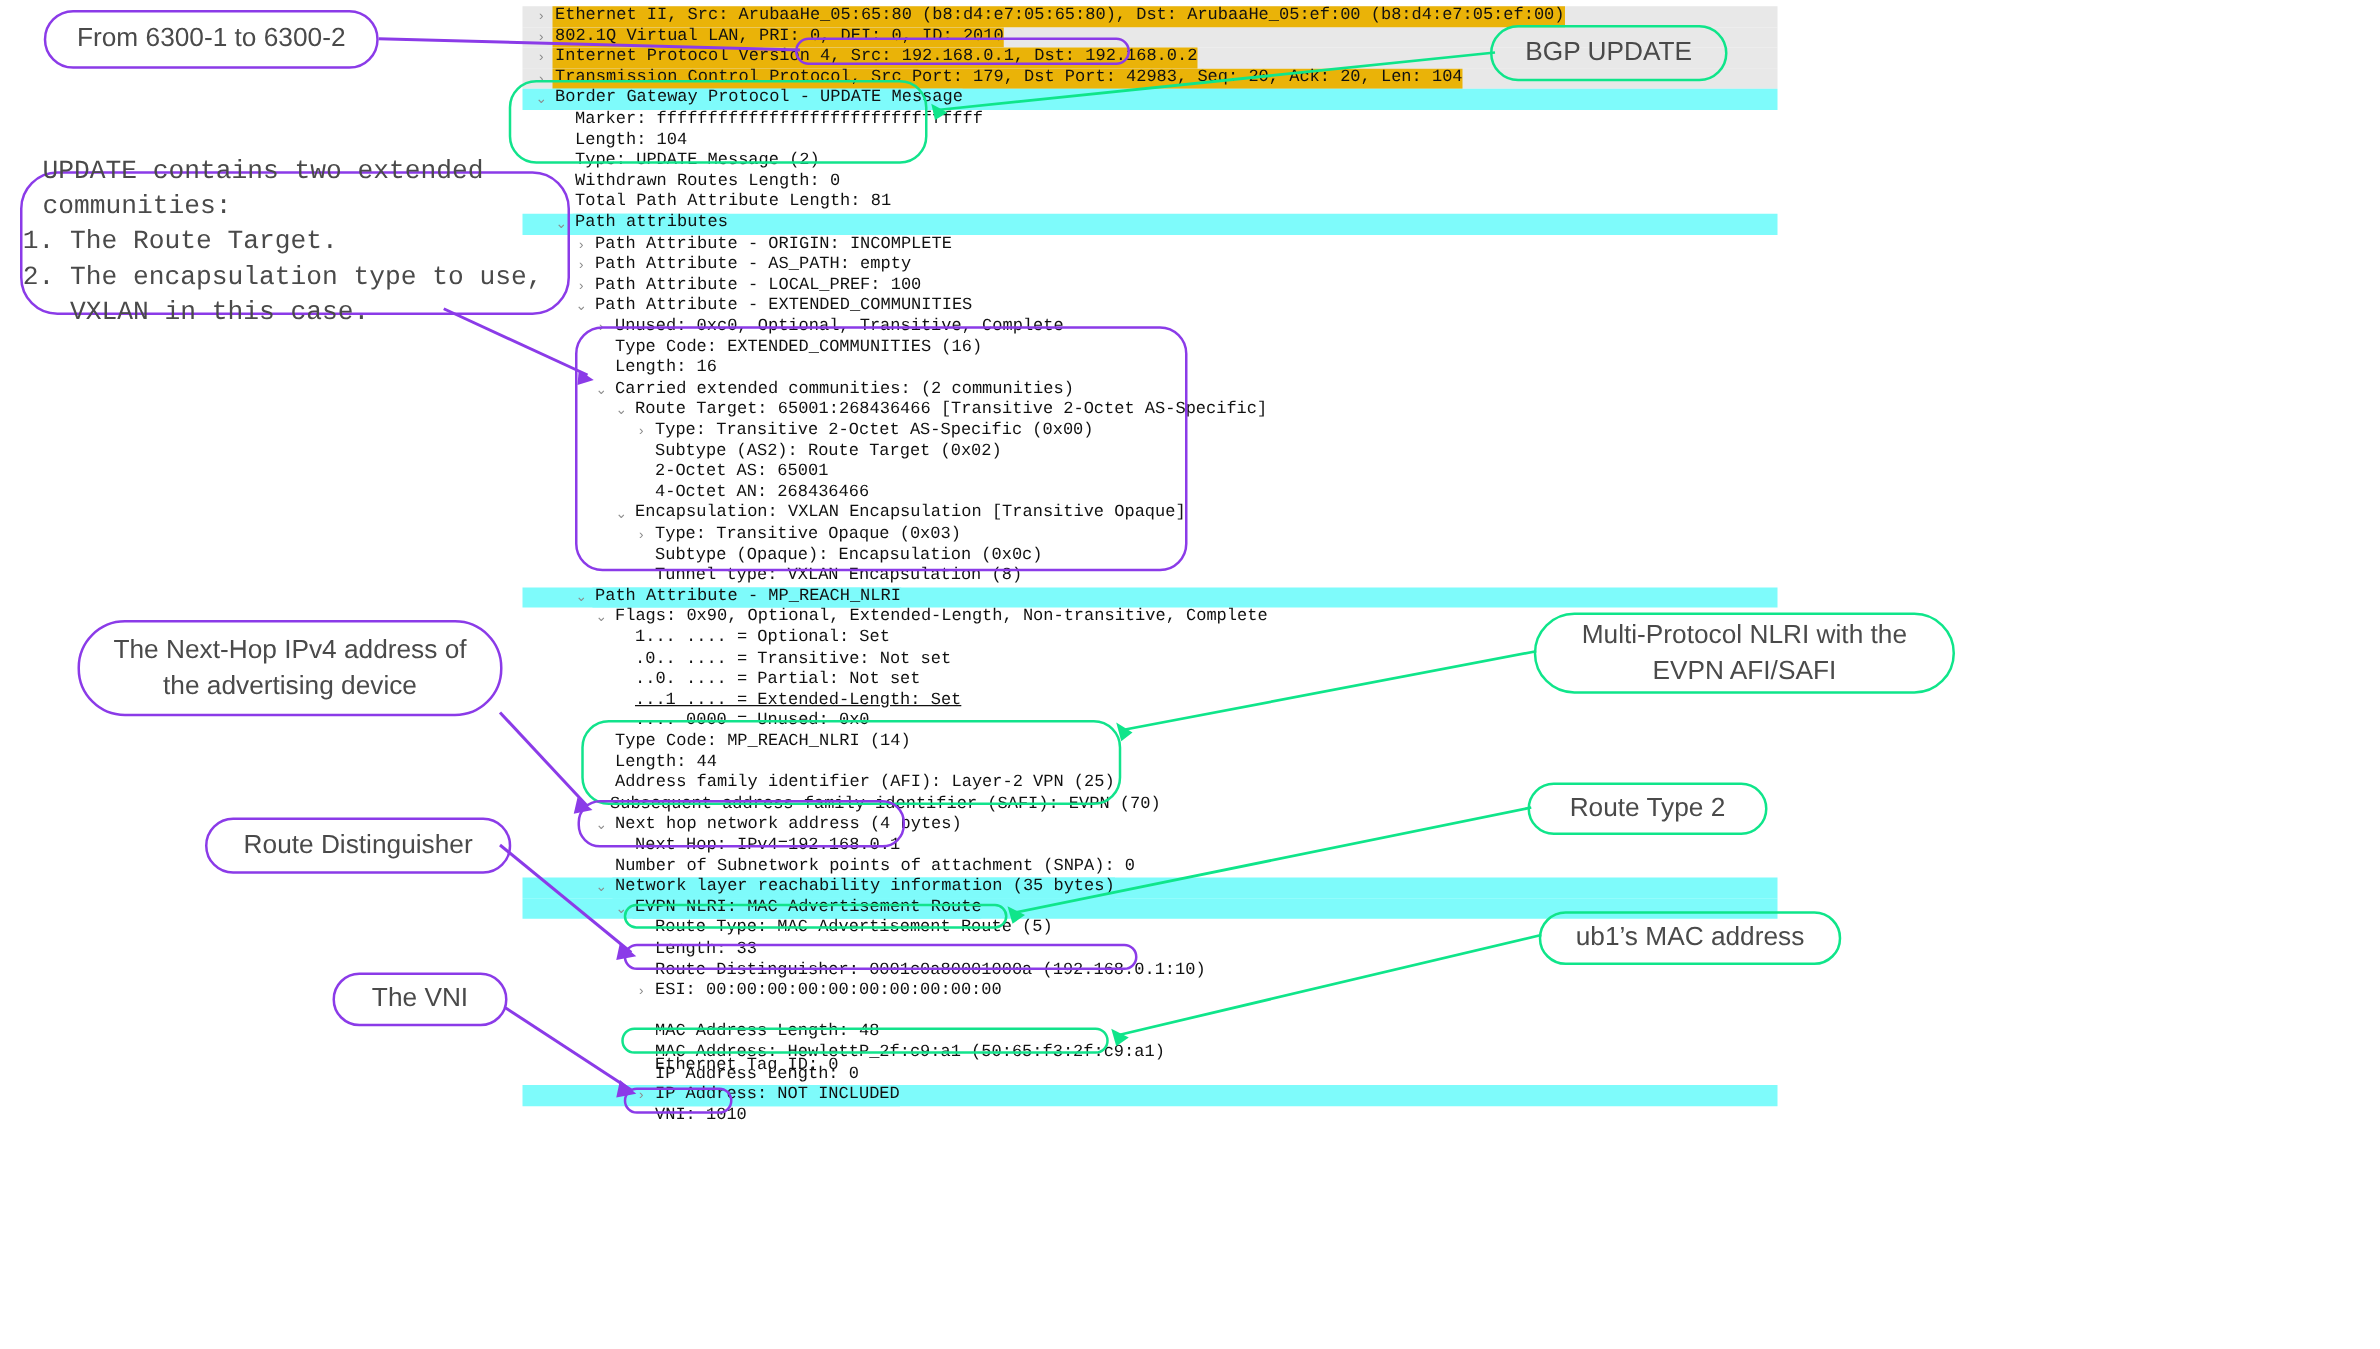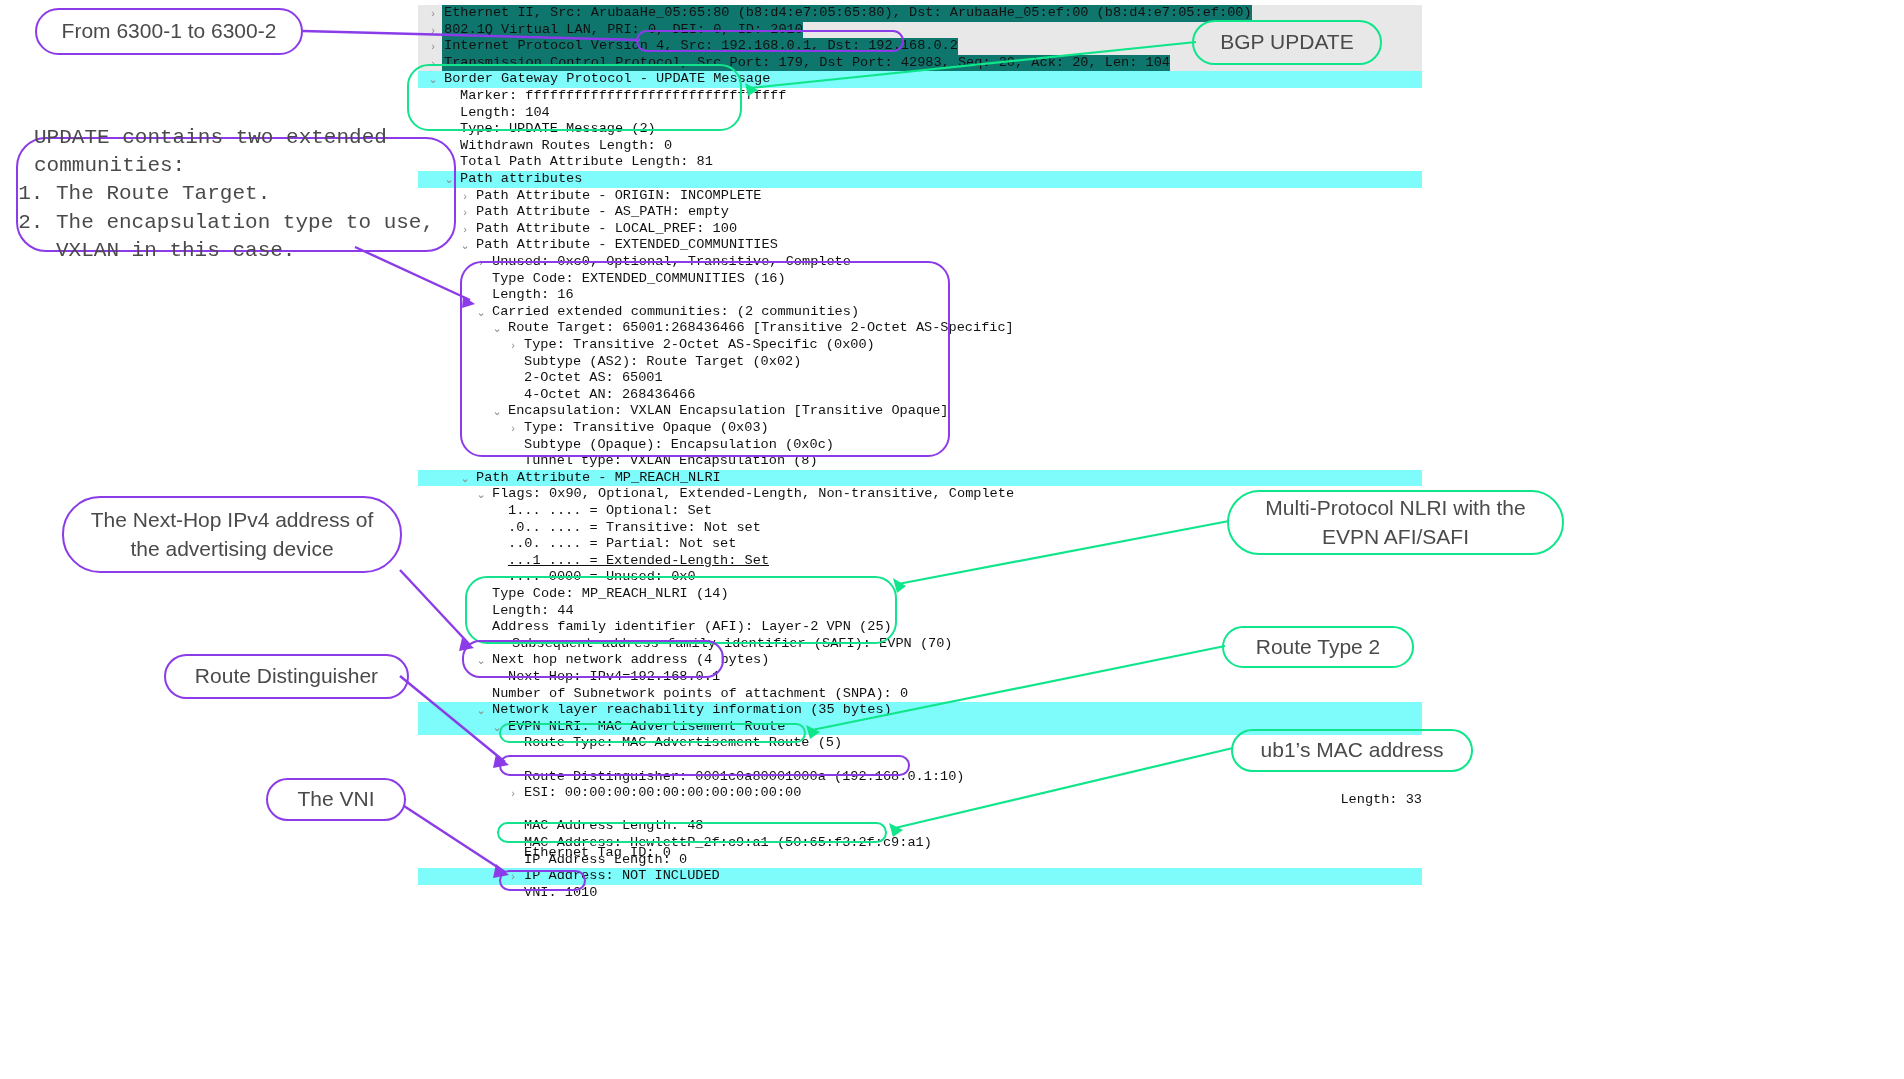--- a/index.html
+++ b/index.html
@@ -8,21 +8,21 @@
 
   
   #packet-tree{position:absolute;left:418px;top:0;width:1004px;height:1079px;}
   .row{position:relative;height:16.6px;line-height:16.6px;white-space:pre;
        font-family:"Liberation Mono","DejaVu Sans Mono",monospace;
        font-size:13.6px;color:#111111;}
   .row .txt{display:inline-block;padding-left:2px;}
   .row.sel{background:#7efbfb;}
   .row.sel .txt{background:#7efbfb;}
   .row.grey{background:#e8e8e8;}
-  .row.grey .txt{background:#0f766e;}
+  .row.grey .txt{background:#eab308;}
   .row.sel .full,.row.grey .full{position:absolute;left:0;top:0;height:16.6px;width:1004px;z-index:-1;}
   .row.sel .full{background:#7efbfb;}
   .row.grey .full{background:#e8e8e8;}
   .tw{position:absolute;width:14px;text-align:center;color:#8a8a8a;font-size:11px;
       font-family:"Liberation Sans",sans-serif;}
 
   
   .callout{position:absolute;box-sizing:border-box;display:flex;align-items:center;
            justify-content:center;text-align:center;border-radius:38px;
            background:transparent;color:#4a4a4a;font-size:21px;line-height:1.34;
@@ -76,28 +76,28 @@
     <div class="row sel" style="position: absolute; left: 0px; top: 469.8px; width: 1004px;"><span class="full"></span><span class="tw" style="left: 40px; top: 0px;">⌄</span><span class="txt" style="margin-left: 56px;">Path Attribute - MP_REACH_NLRI</span></div>
     <div class="row" style="position: absolute; left: 0px; top: 486.4px; width: 1004px;"><span class="tw" style="left: 56px; top: 0px;">⌄</span><span class="txt" style="margin-left: 72px;">Flags: 0x90, Optional, Extended-Length, Non-transitive, Complete</span></div>
     <div class="row" style="position: absolute; left: 0px; top: 503px; width: 1004px;"><span class="txt" style="margin-left: 88px;">1... .... = Optional: Set</span></div>
     <div class="row" style="position: absolute; left: 0px; top: 519.6px; width: 1004px;"><span class="txt" style="margin-left: 88px;">.0.. .... = Transitive: Not set</span></div>
     <div class="row" style="position: absolute; left: 0px; top: 536.2px; width: 1004px;"><span class="txt" style="margin-left: 88px;">..0. .... = Partial: Not set</span></div>
     <div class="row" style="position: absolute; left: 0px; top: 552.8px; width: 1004px;"><span class="txt" style="margin-left: 88px; text-decoration: underline;">...1 .... = Extended-Length: Set</span></div>
     <div class="row" style="position: absolute; left: 0px; top: 569.4px; width: 1004px;"><span class="txt" style="margin-left: 88px;">.... 0000 = Unused: 0x0</span></div>
     <div class="row" style="position: absolute; left: 0px; top: 586px; width: 1004px;"><span class="txt" style="margin-left: 72px;">Type Code: MP_REACH_NLRI (14)</span></div>
     <div class="row" style="position: absolute; left: 0px; top: 602.6px; width: 1004px;"><span class="txt" style="margin-left: 72px;">Length: 44</span></div>
     <div class="row" style="position: absolute; left: 0px; top: 619.2px; width: 1004px;"><span class="txt" style="margin-left: 72px;">Address family identifier (AFI): Layer-2 VPN (25)</span></div>
-    <div class="row" style="position: absolute; left: 0px; top: 635.8px; width: 1004px;"><span class="txt" style="margin-left: 92px;">Subsequent address family identifier (SAFI): EVPN (70)</span></div>
+    <div class="row" style="position: absolute; left: 0px; top: 635.8px; width: 1004px;"><span class="txt" style="margin-left: 68px;">Subsequent address family identifier (SAFI): EVPN (70)</span></div>
     <div class="row" style="position: absolute; left: 0px; top: 652.4px; width: 1004px;"><span class="tw" style="left: 56px; top: 0px;">⌄</span><span class="txt" style="margin-left: 72px;">Next hop network address (4 bytes)</span></div>
     <div class="row" style="position: absolute; left: 0px; top: 669px; width: 1004px;"><span class="txt" style="margin-left: 88px;">Next Hop: IPv4=192.168.0.1</span></div>
     <div class="row" style="position: absolute; left: 0px; top: 685.6px; width: 1004px;"><span class="txt" style="margin-left: 72px;">Number of Subnetwork points of attachment (SNPA): 0</span></div>
     <div class="row sel" style="position: absolute; left: 0px; top: 702.2px; width: 1004px;"><span class="full"></span><span class="tw" style="left: 56px; top: 0px;">⌄</span><span class="txt" style="margin-left: 72px;">Network layer reachability information (35 bytes)</span></div>
     <div class="row sel" style="position: absolute; left: 0px; top: 718.8px; width: 1004px;"><span class="full"></span><span class="tw" style="left: 72px; top: 0px;">⌄</span><span class="txt" style="margin-left: 88px;">EVPN NLRI: MAC Advertisement Route</span></div>
     <div class="row" style="position: absolute; left: 0px; top: 735.4px; width: 1004px;"><span class="txt" style="margin-left: 104px;">Route Type: MAC Advertisement Route (5)</span></div>
-    <div class="row" style="position: absolute; left: 0px; top: 792px; width: 1004px; text-align: right;"><span class="txt" style="margin-left: 104px;">Length: 33</span></div>
+    <div class="row" style="position: absolute; left: 0px; top: 752px; width: 1004px;"><span class="txt" style="margin-left: 104px;">Length: 33</span></div>
     <div class="row" style="position: absolute; left: 0px; top: 768.6px; width: 1004px;"><span class="txt" style="margin-left: 104px;">Route Distinguisher: 0001c0a80001000a (192.168.0.1:10)</span></div>
     <div class="row" style="position: absolute; left: 0px; top: 785.2px; width: 1004px;"><span class="tw" style="left: 88px; top: 0px;">›</span><span class="txt" style="margin-left: 104px;">ESI: 00:00:00:00:00:00:00:00:00:00</span></div>
     <div class="row" style="position: absolute; left: 0px; top: 801.8px; width: 1004px; margin-top: 43px;"><span class="txt" style="margin-left: 104px;">Ethernet Tag ID: 0</span></div>
     <div class="row" style="position: absolute; left: 0px; top: 818.4px; width: 1004px;"><span class="txt" style="margin-left: 104px;">MAC Address Length: 48</span></div>
     <div class="row" style="position: absolute; left: 0px; top: 835px; width: 1004px;"><span class="txt" style="margin-left: 104px;">MAC Address: HewlettP_2f:c9:a1 (50:65:f3:2f:c9:a1)</span></div>
     <div class="row" style="position: absolute; left: 0px; top: 851.6px; width: 1004px;"><span class="txt" style="margin-left: 104px;">IP Address Length: 0</span></div>
     <div class="row sel" style="position: absolute; left: 0px; top: 868.2px; width: 1004px;"><span class="full"></span><span class="tw" style="left: 88px; top: 0px;">›</span><span class="txt" style="margin-left: 104px;">IP Address: NOT INCLUDED</span></div>
     <div class="row" style="position: absolute; left: 0px; top: 884.8px; width: 1004px;"><span class="txt" style="margin-left: 104px;">VNI: 1010</span></div>
   </div>
 

